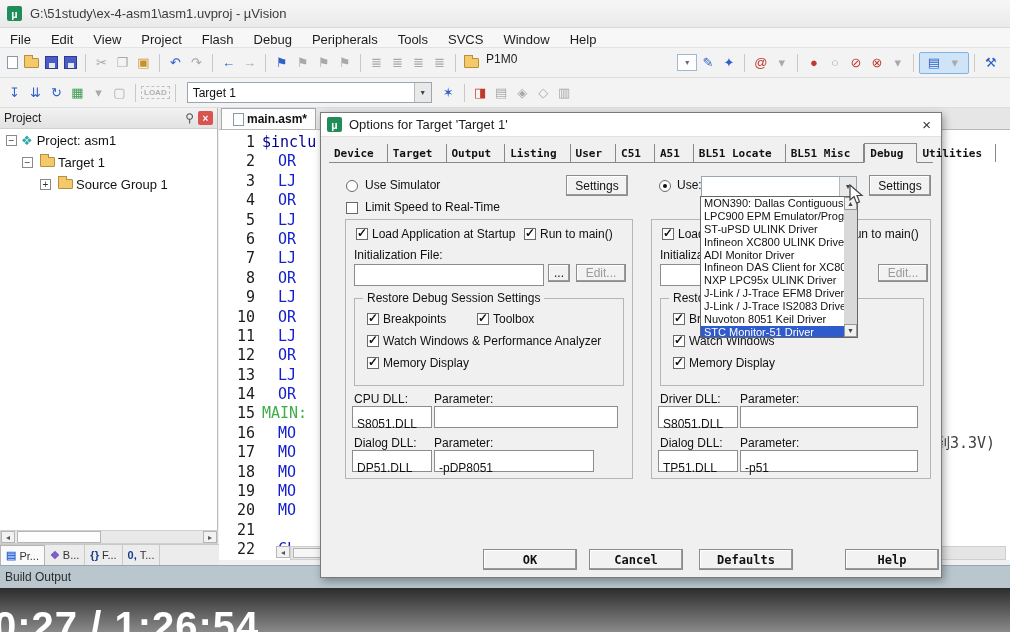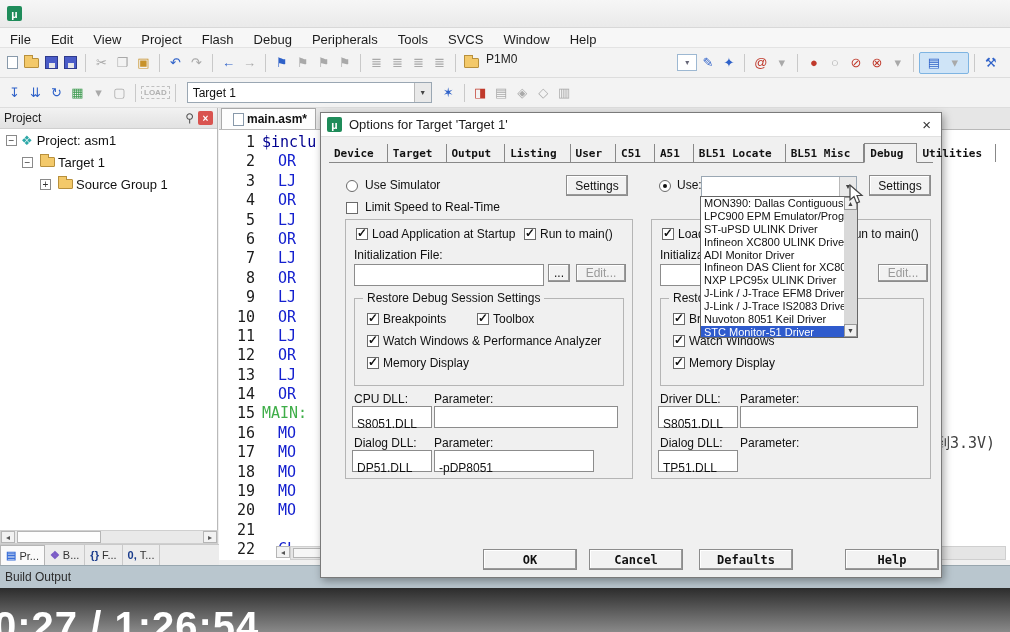--- a/index.html
+++ b/index.html
@@ -135,20 +135,21 @@
             border:1px solid #999; font-size:7px; color:#444; display:flex; align-items:center; justify-content:center; }
   .dd-sb .up { top:0; } .dd-sb .dn { bottom:0; }
 
   .cursor { z-index:70; }
 </style>
 </head>
 <body>
 
 <div class="abs titlebar">
   <span class="uvicon">µ</span>
+  <span class="title-text">G:\51study\ex-4-asm1\asm1.uvproj - µVision</span>
 </div>
 
 <div class="abs menubar">
 
 <span class="menu-item">File</span>
     <span class="menu-item">Edit</span>
     <span class="menu-item">View</span>
     <span class="menu-item">Project</span>
     <span class="menu-item">Flash</span>
     <span class="menu-item">Debug</span>
@@ -435,20 +436,21 @@
       <span class="cb on" style="left:12px; top:58px;"></span>
       <span class="lab" style="left:28px; top:57px;">Memory Display</span>
     </div>
     <span class="lab" style="left:8px; top:172px;">Driver DLL:</span>
     <span class="lab" style="left:88px; top:172px;">Parameter:</span>
     <span class="inp" style="left:6px; top:186px; width:80px; height:18px;">S8051.DLL</span>
     <span class="inp" style="left:88px; top:186px; width:178px; height:18px;"></span>
     <span class="lab" style="left:8px; top:216px;">Dialog DLL:</span>
     <span class="lab" style="left:88px; top:216px;">Parameter:</span>
     <span class="inp" style="left:6px; top:230px; width:80px; height:18px;">TP51.DLL</span>
+    <span class="inp" style="left:88px; top:230px; width:178px; height:18px;">-p51</span>
   </div>
 
   <span class="btn mono" style="left:162px; top:436px; width:94px; height:21px;">OK</span>
   <span class="btn mono" style="left:268px; top:436px; width:94px; height:21px;">Cancel</span>
   <span class="btn mono" style="left:378px; top:436px; width:94px; height:21px;">Defaults</span>
   <span class="btn mono" style="left:524px; top:436px; width:94px; height:21px;">Help</span>
 </div>
 
 <div class="abs ddlist">
   <div class="dd-items">

